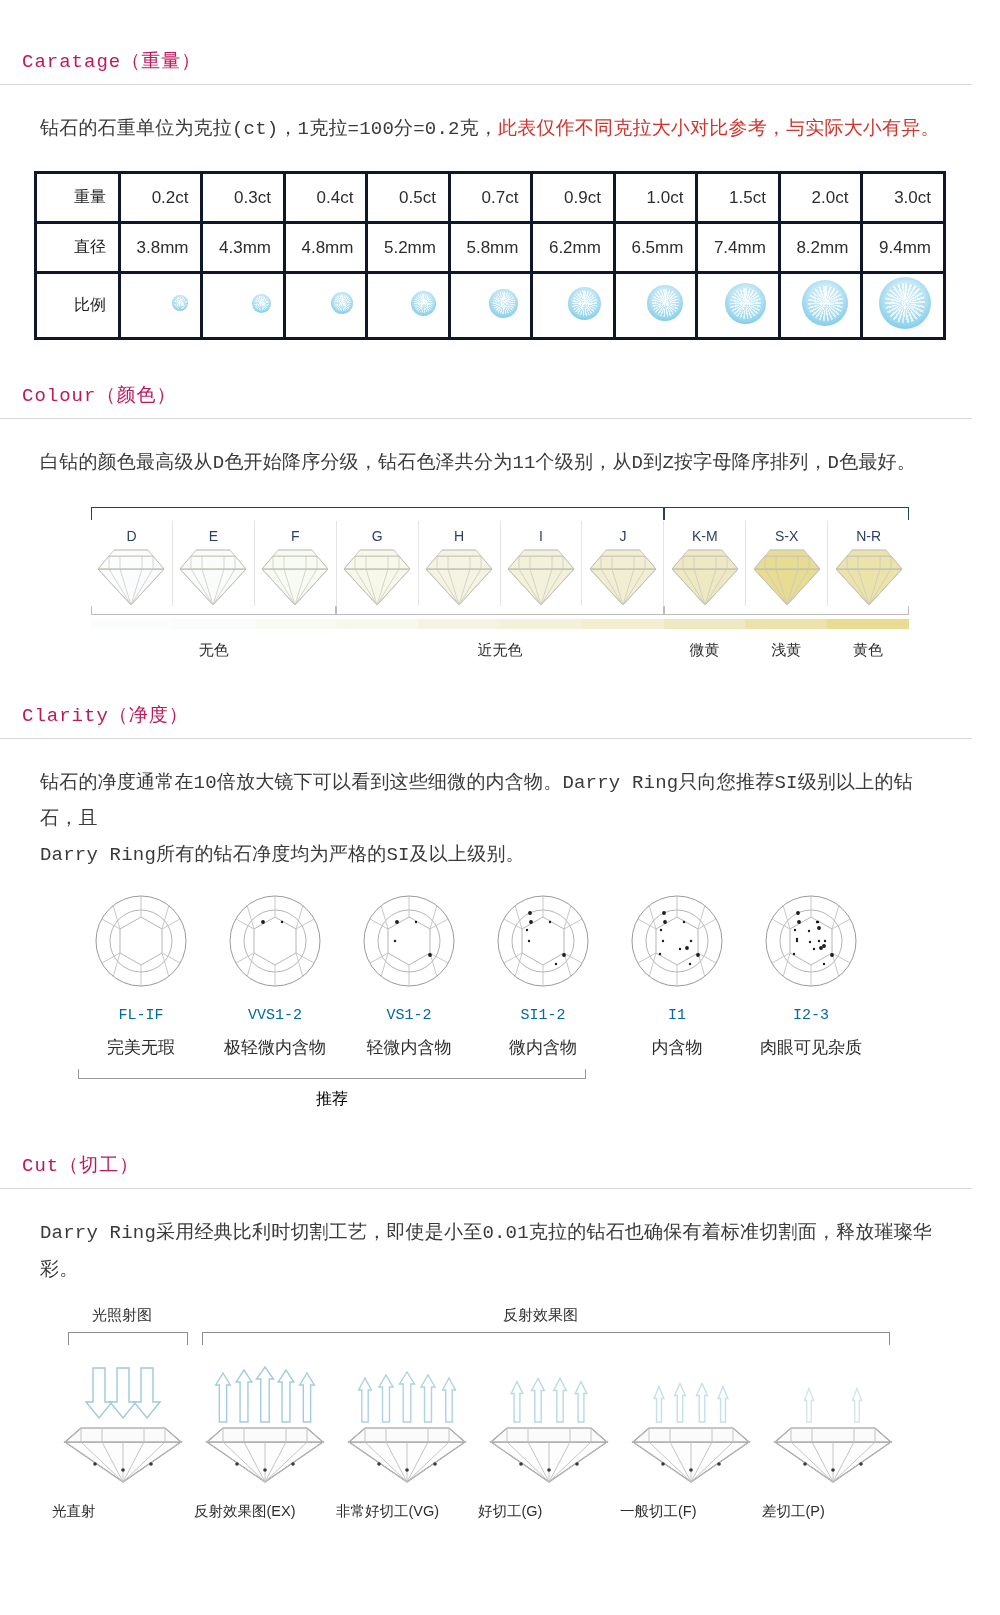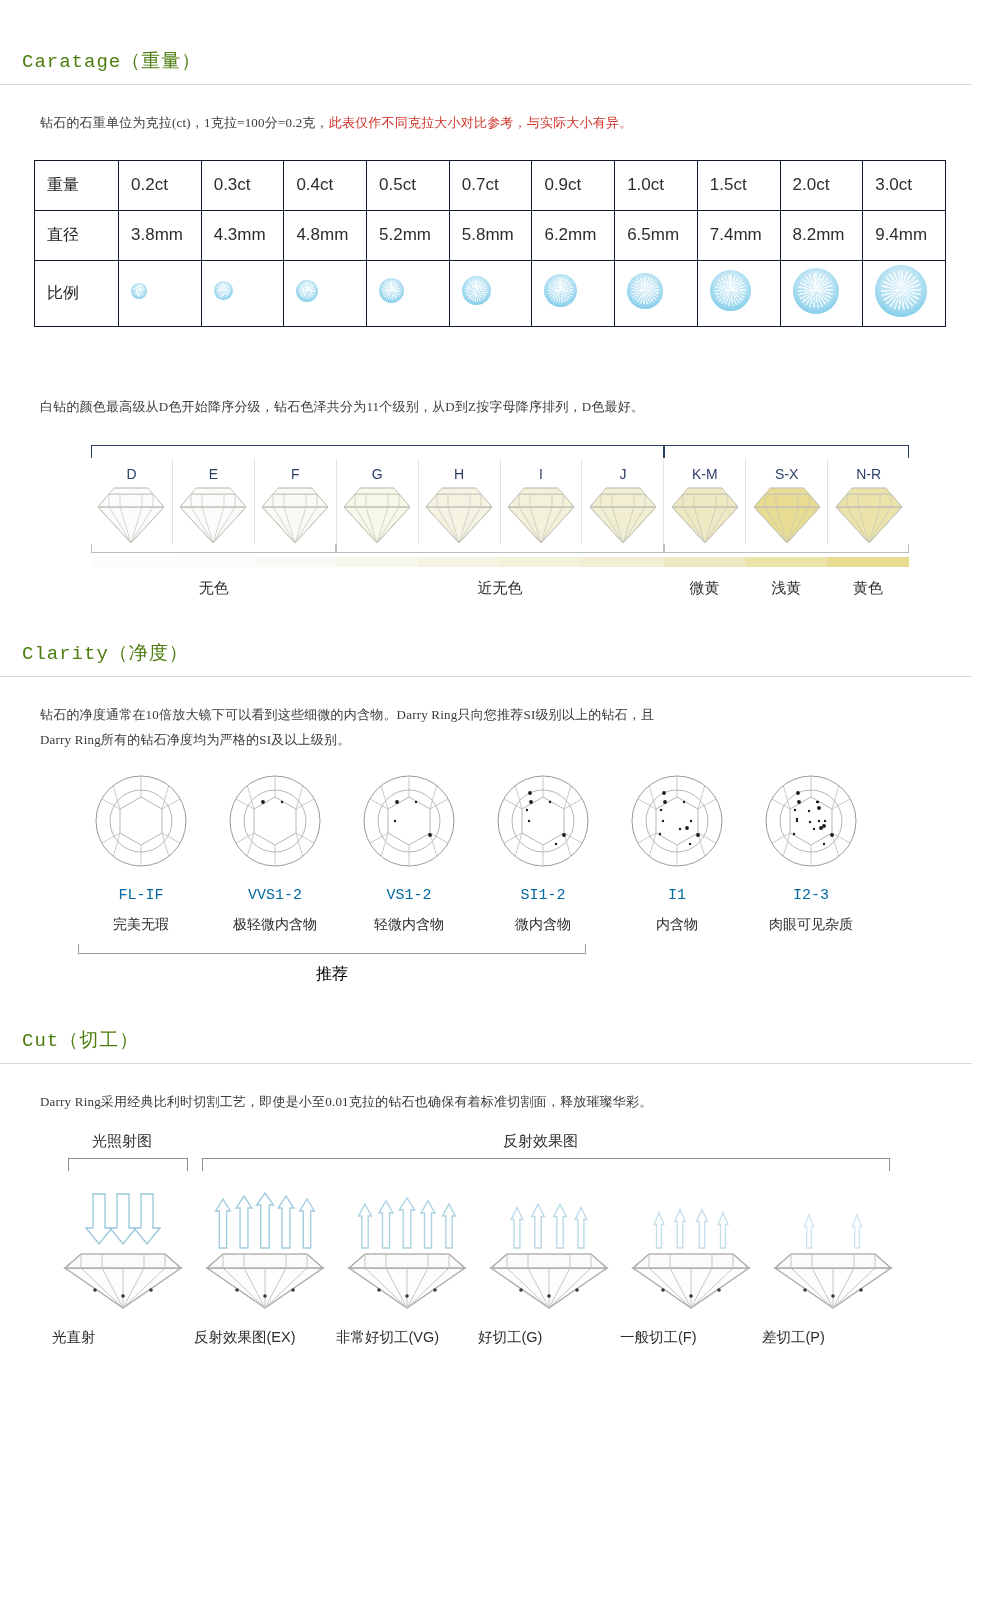--- a/index.html
+++ b/index.html
@@ -19,46 +19,46 @@
   
   .section-head {
     border-bottom: 1px solid #d9d9d9;
     padding: 0 0 10px 22px;
     margin: 0 28px 0 0;
   }
   .section-head .title {
     font-family: "Liberation Mono", "DejaVu Sans Mono", monospace;
     font-size: 19px;
     letter-spacing: 1px;
-    color: #4d7c0f;
+    color: #be185d;
   }
   .sec { padding-top: 42px; }
   #sec-caratage { padding-top: 48px; }
 
   .lede {
-    font-family: Liberation Serif, serif;
-    font-size: 13px;
+    font-family: Liberation Mono, monospace;
+    font-size: 19px;
     color: #3a3a3a;
     padding: 26px 56px 0 40px;
     line-height: 1.9;
     letter-spacing: .2px;
   }
   .lede .hl { color: #d0342c; }
 
   
   .carat-wrap { padding: 24px 34px 0 34px; }
   table.carat {
     width: 912px;
     border-collapse: collapse;
     border: 1px solid #dedede;
     background: #fff;
   }
   table.carat td {
-    border: 1px solid #0f172a;
-    text-align: left;
+    border: 3px solid #0f172a;
+    text-align: right;
     font-family: "Liberation Sans", sans-serif;
     font-size: 17px;
     color: #2d2d2d;
     height: 50px;
     padding: 2px 12px;
     white-space: nowrap;
   }
   table.carat td.rowhead {
     width: 84px;
     font-size: 16px;
@@ -133,21 +133,21 @@
   }
   .clar-item { width: 134px; text-align: center; }
   .clar-name {
     font-family: "Liberation Mono", "DejaVu Sans Mono", monospace;
     font-size: 15px;
     color: #0369a1;
     margin-top: 12px;
   }
   .clar-desc {
     font-family: "Liberation Sans", sans-serif;
-    font-size: 14px;
+    font-size: 17px;
     color: #2d2d2d;
     margin-top: 12px;
   }
   .reco-bracket {
     margin: 10px 0 0 78px;
     width: 508px;
     height: 10px;
     border-left: 1px solid #9a9a9a;
     border-right: 1px solid #9a9a9a;
     border-bottom: 1px solid #9a9a9a;
@@ -242,20 +242,23 @@
               <td><span class="gem" style="width: 41px; height: 41px;"></span></td>
               <td><span class="gem" style="width: 46px; height: 46px;"></span></td>
               <td><span class="gem" style="width: 52px; height: 52px;"></span></td>
             </tr>
           </tbody>
       </table>
     </div>
   </section>
 
   <section class="sec">
+    <div class="section-head">
+      <span class="title">Colour（颜色）</span>
+    </div>
     <div class="lede">白钻的颜色最高级从D色开始降序分级，钻石色泽共分为11个级别，从D到Z按字母降序排列，D色最好。</div>
 
     <div class="colour-wrap">
       <div class="scale">
         <div class="brackets" id="colour-top-brackets">
             <div class="brk" style="width: 572.6px;"></div>
             <div class="brk" style="width: 245.4px;"></div>
           </div>
         <div class="grades" id="colour-grades">
             <div class="grade">

